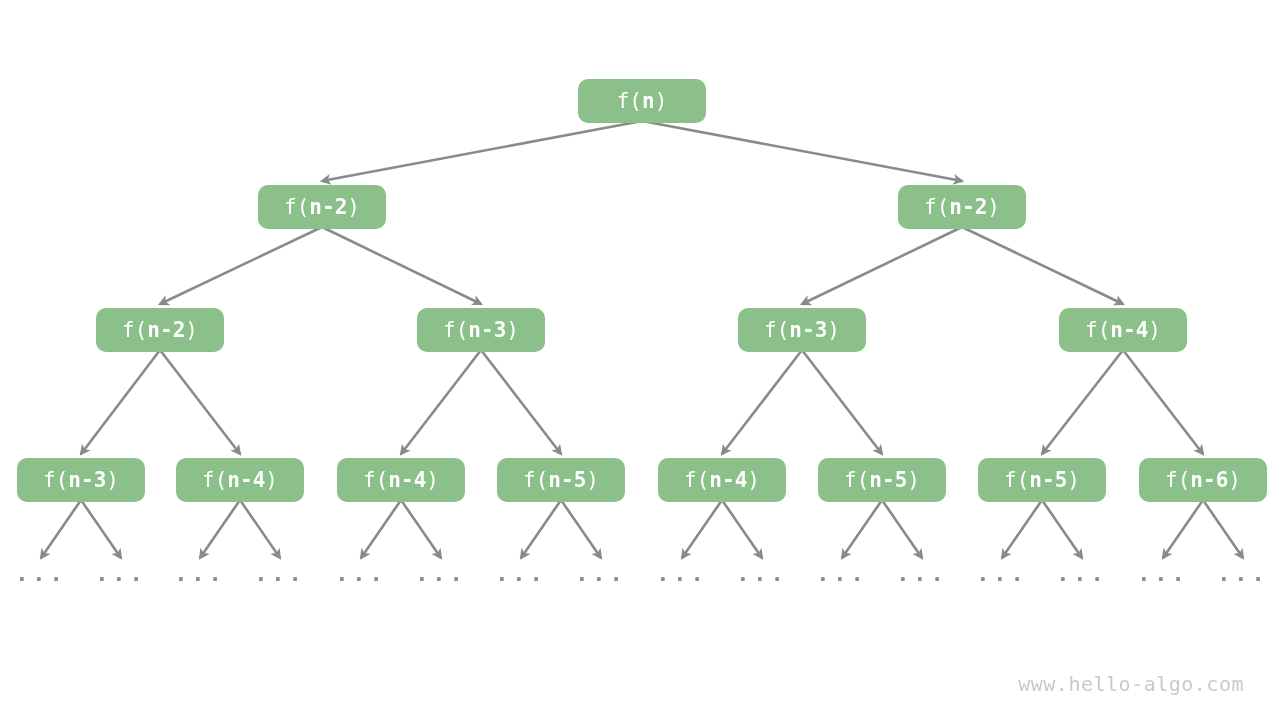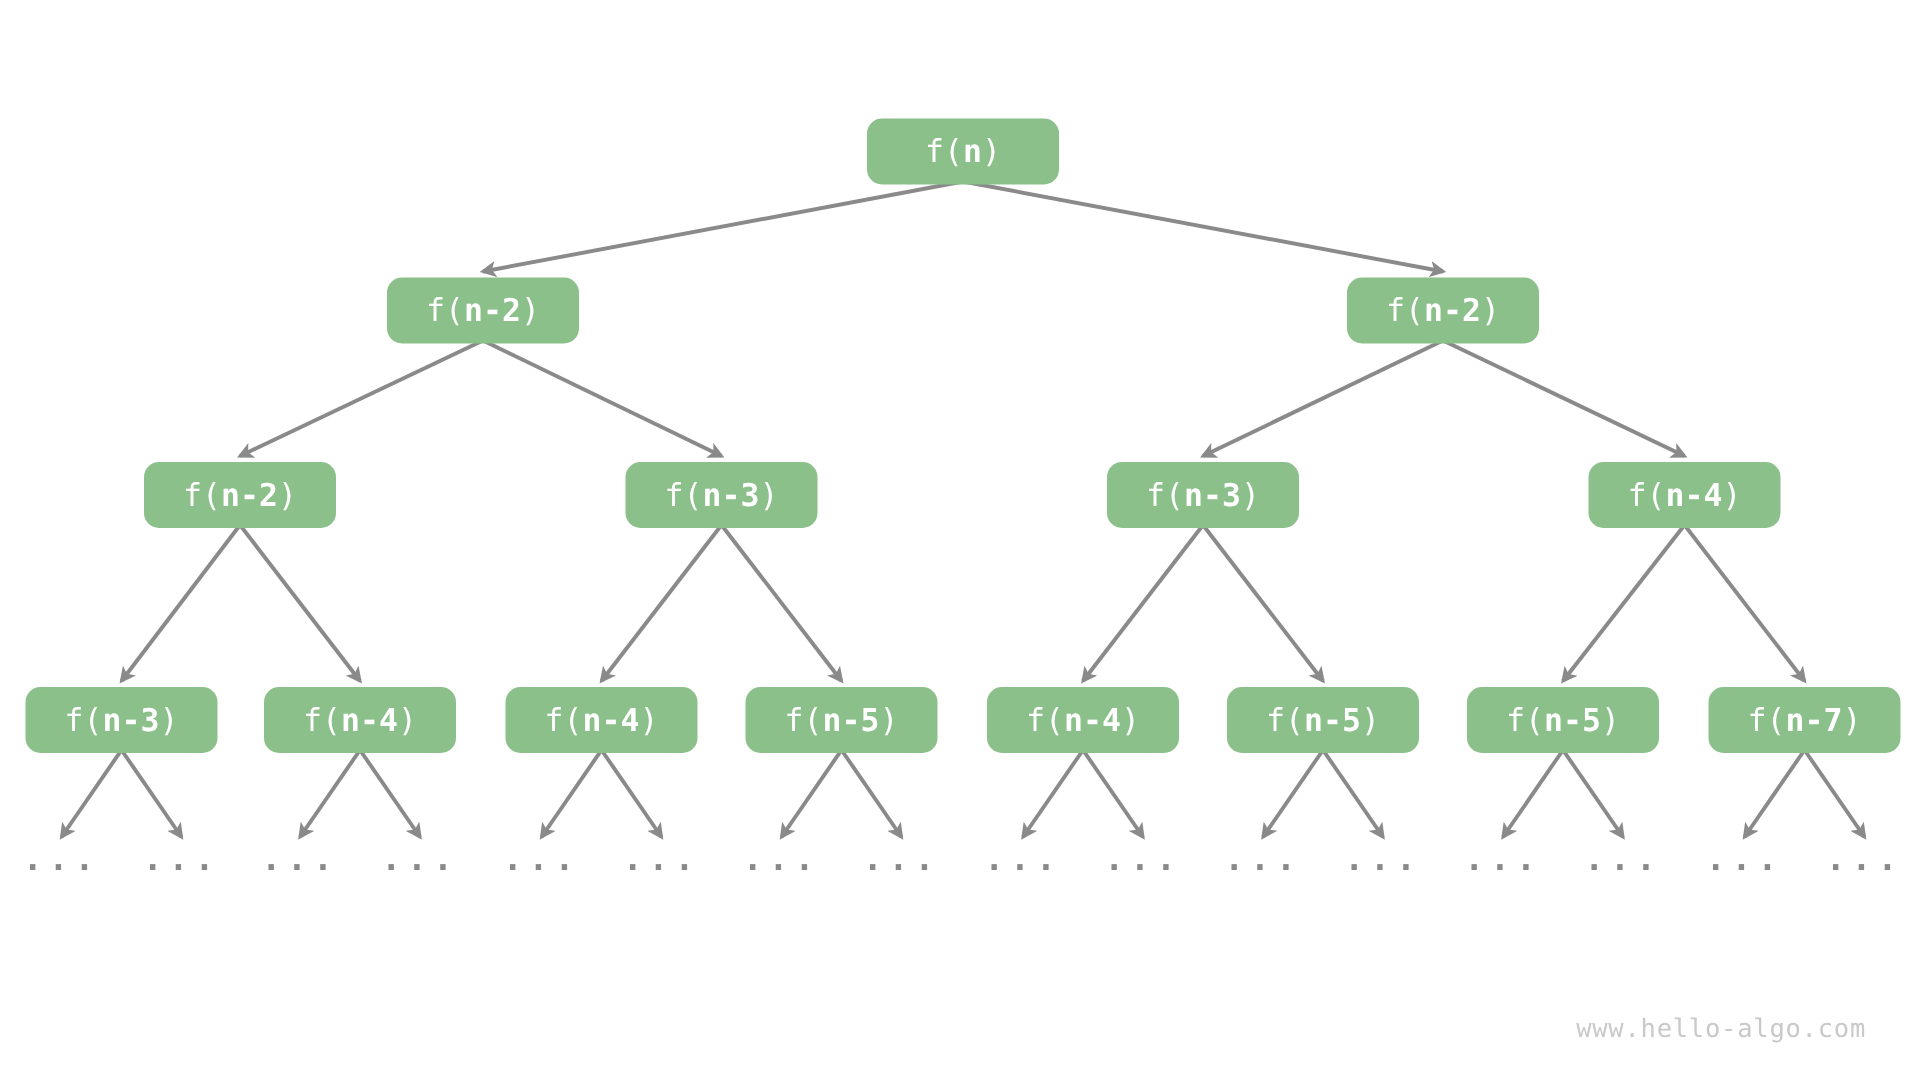--- a/index.html
+++ b/index.html
@@ -34,21 +34,21 @@
     font-size: 22px;
     font-weight: bold;
     letter-spacing: 4px;
     line-height: 1;
     text-align: center;
     user-select: none;
   }
   .watermark {
     position: absolute;
     right: 36px; bottom: 24px;
-    font-size: 17px;
+    font-size: 20px;
     letter-spacing: 0.5px;
   }
 </style>
 </head>
 <body>
 
 <div id="canvas" style="background: rgb(255, 255, 255);">
   <svg id="edges" width="1280" height="720" viewBox="0 0 1280 720">
       <defs>
         <marker id="arrowhead" viewBox="0 0 10 10" refX="8" refY="5" markerWidth="4.2" markerHeight="4.2" orient="auto">
@@ -152,21 +152,21 @@
         <span class="arg">n-5</span>
         <span>)</span>
       </div>
       <div class="node" style="left: 978px; top: 458px; width: 128px; height: 44px; background: rgb(139, 192, 139); color: rgb(255, 255, 255);">
         <span>f(</span>
         <span class="arg">n-5</span>
         <span>)</span>
       </div>
       <div class="node" style="left: 1139px; top: 458px; width: 128px; height: 44px; background: rgb(139, 192, 139); color: rgb(255, 255, 255);">
         <span>f(</span>
-        <span class="arg">n-7</span>
+        <span class="arg">n-6</span>
         <span>)</span>
       </div>
       <div class="dots" style="left: 11px; top: 563px; width: 60px; color: rgb(138, 138, 138);">...</div>
       <div class="dots" style="left: 91px; top: 563px; width: 60px; color: rgb(138, 138, 138);">...</div>
       <div class="dots" style="left: 170px; top: 563px; width: 60px; color: rgb(138, 138, 138);">...</div>
       <div class="dots" style="left: 250px; top: 563px; width: 60px; color: rgb(138, 138, 138);">...</div>
       <div class="dots" style="left: 331px; top: 563px; width: 60px; color: rgb(138, 138, 138);">...</div>
       <div class="dots" style="left: 411px; top: 563px; width: 60px; color: rgb(138, 138, 138);">...</div>
       <div class="dots" style="left: 491px; top: 563px; width: 60px; color: rgb(138, 138, 138);">...</div>
       <div class="dots" style="left: 571px; top: 563px; width: 60px; color: rgb(138, 138, 138);">...</div>

